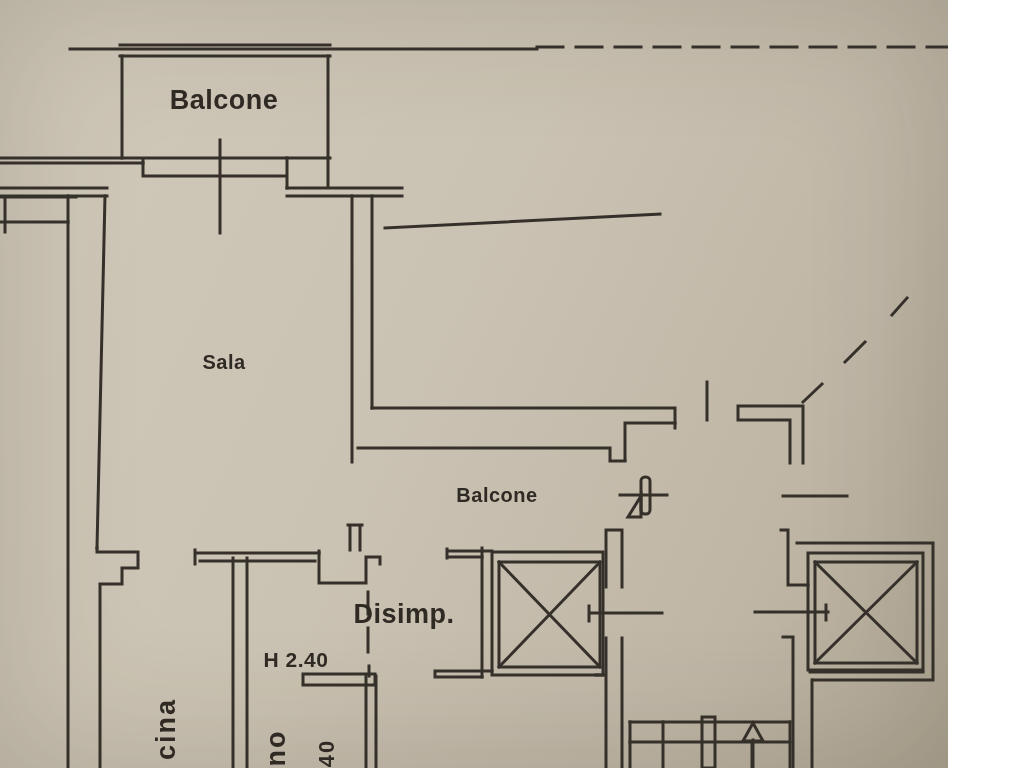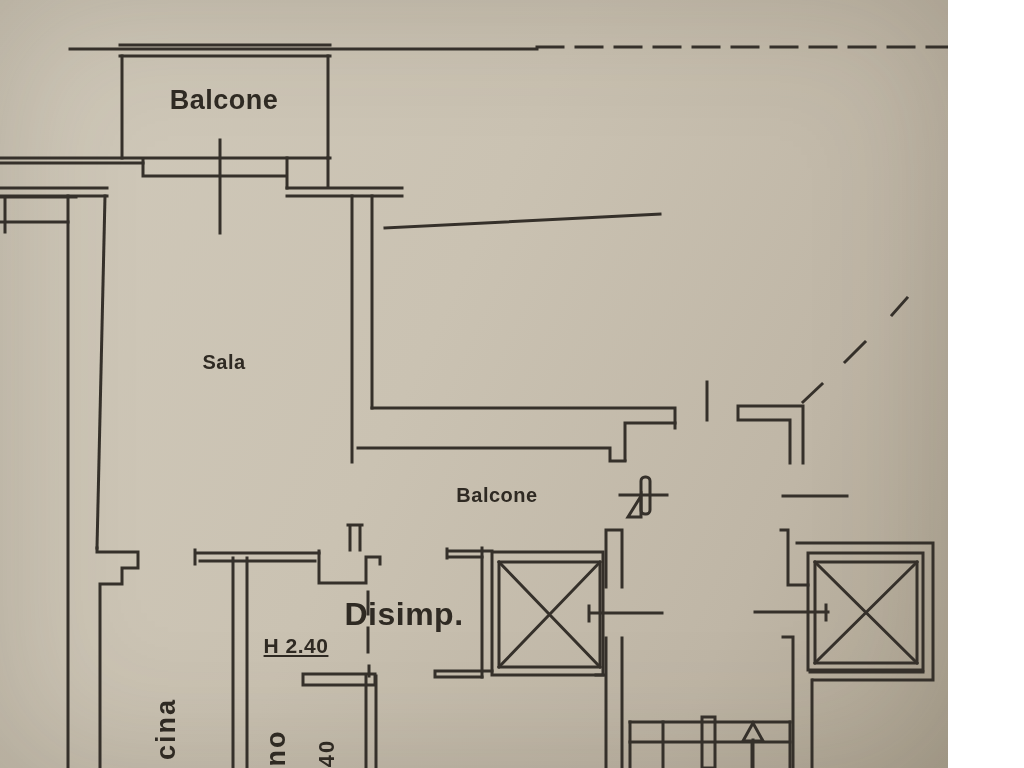--- a/index.html
+++ b/index.html
@@ -121,23 +121,23 @@
       <path d="M753 723 L743 741 H763 Z" fill="#35302a" stroke-width="1"></path>
     </g>
   </svg>
 
   <div class="lbl" style="left:224px;top:100px;font-size:27px;">Balcone</div>
 
   <div class="lbl" style="left:224px;top:362px;">Sala</div>
 
   <div class="lbl" style="left:497px;top:495px;">Balcone</div>
 
-  <div class="lbl" style="left:404px;top:614px;font-size:32px;">Disimp.</div>
+  <div class="lbl" style="left:404px;top:614px;font-size:27px;">Disimp.</div>
 
-  <div class="lbl small" style="left:296px;top:646px;text-decoration:underline;">H 2.40</div>
+  <div class="lbl small" style="left:296px;top:660px;">H 2.40</div>
 
   <div class="lbl rot" style="left:166px;top:729px;font-size:27px;">cina</div>
 
   <div class="lbl rot" style="left:276px;top:748px;font-size:27px;">no</div>
 
   <div class="lbl rot" style="left:327px;top:753px;font-size:22px;">40</div>
 
 </div>
 
 </body></html>

